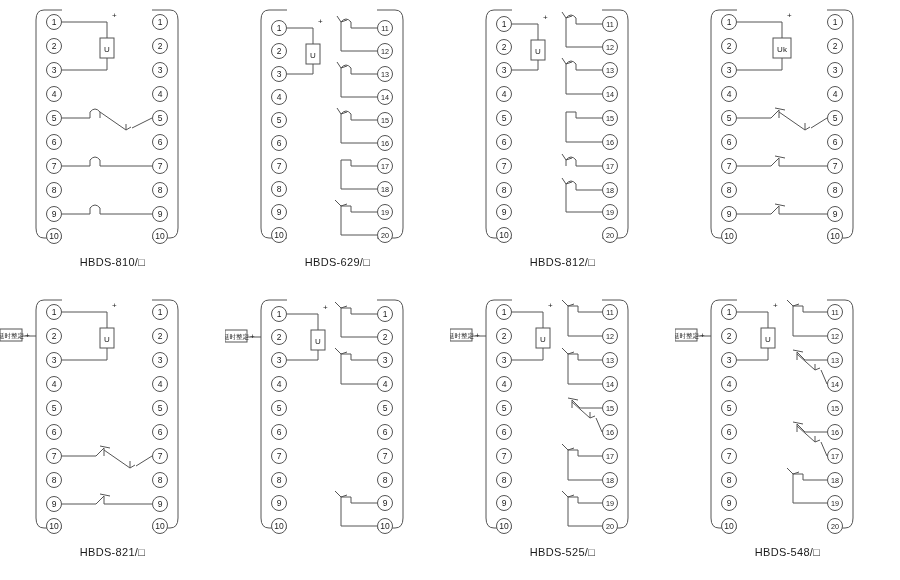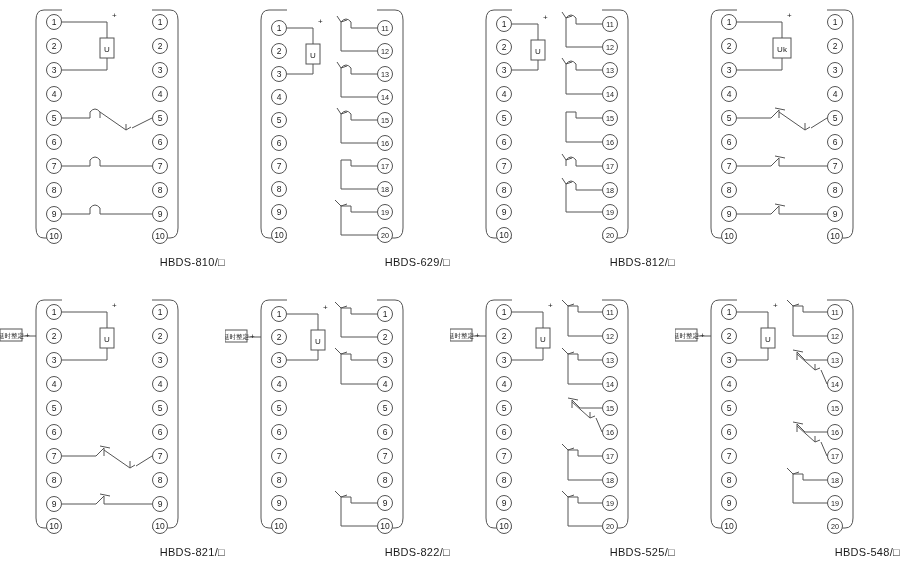--- a/index.html
+++ b/index.html
@@ -11,21 +11,21 @@
   .grid{
     position:absolute;left:0;top:0;width:900px;height:580px;
     display:grid;
     grid-template-columns:repeat(4,225px);
     grid-template-rows:repeat(2,290px);
   }
   .cell{position:relative;}
   .diagram{position:absolute;left:0;top:0;width:225px;height:258px;}
   .caption{
     position:absolute;left:0;top:256px;width:225px;
-    text-align:right;font-size:11px;color:#1a1a1a;
+    text-align:center;font-size:11px;color:#1a1a1a;
     letter-spacing:.3px;
   }
   svg{display:block;}
   .term-num{font-size:8.5px;font-family:"Liberation Sans", sans-serif;fill:#1a1a1a;}
   .term-num.small{font-size:7.2px;}
   .lbl{font-size:8px;fill:#1a1a1a;}
   .inlbl{font-size:6.5px;fill:#1a1a1a;}
 </style>
 </head>
 <body>
@@ -492,21 +492,20 @@
         <g stroke="#555" fill="none" stroke-width="1">
           <path d="M152 24 L126 24 L126 18 L116 18 L116 24 L116 47 L152 47"></path>
           <path d="M116 18 L110 12 M116 18 L122 16"></path>
           <path d="M152 70 L126 70 L126 64 L116 64 L116 70 L116 94 L152 94"></path>
           <path d="M116 64 L110 58 M116 64 L122 62"></path>
           <path d="M152 213 L126 213 L126 207 L116 207 L116 213 L116 236 L152 236"></path>
           <path d="M116 207 L110 201 M116 207 L122 205"></path>
         </g>
       </svg>
     </div>
-    <div class="caption">HBDS-822/□</div>
   </div>
 
   <div class="cell">
     <div class="diagram">
       <svg width="225" height="258" viewBox="0 0 225 258">
         <g stroke="#555" fill="none" stroke-width="1">
           <path d="M62 10 L44 10 Q36 10 36 20 L36 228 Q36 238 44 238 L62 238"></path>
           <path d="M152 10 L170 10 Q178 10 178 20 L178 228 Q178 238 170 238 L152 238"></path>
         </g>
         <g stroke="#555" fill="#fff" stroke-width="1">

